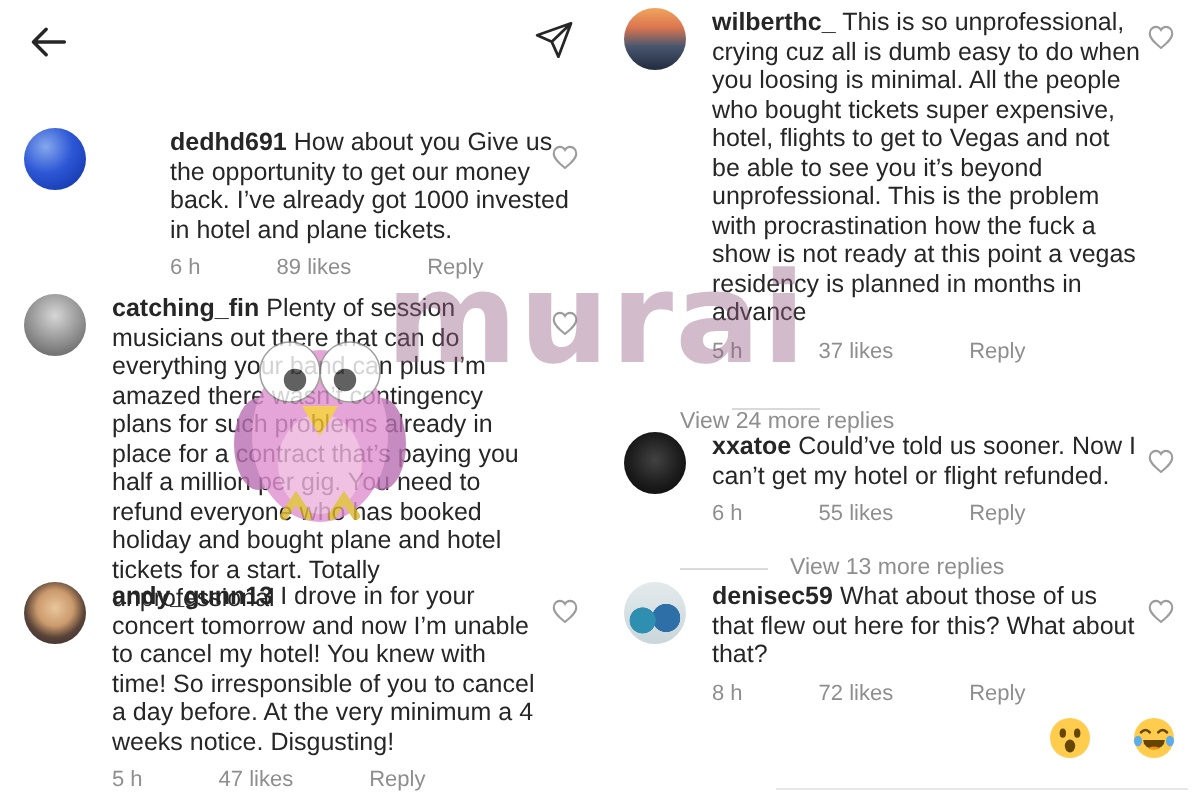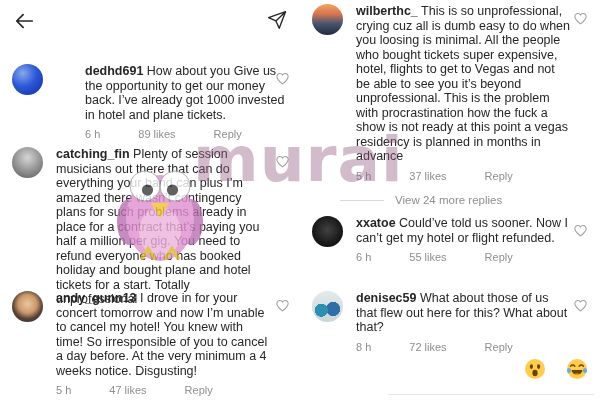--- a/index.html
+++ b/index.html
@@ -26,21 +26,21 @@
   .meta span { margin-right:38px; }
   .heart { position:absolute; right:0; top:7px; width:15px; height:15px; }
 
   
   #c-l1 { top:64px;gap:29px; }  #c-l2 { top:147px; } #c-l3 { top:291px; }
   #c-r1 { top:4px; }   #c-r2 { top:216px; } #c-r3 { top:291px; }
 
   
   .vm { position:absolute; left:340px; display:flex; align-items:center; font-size:11.5px; color:#8e8e8e; }
   .vm .line { width:44px; height:1px; background:#d9d9d9; margin-right:11px; }
-  #vm1 { top:194px; } #vm2 { top:278px; }
+  #vm1 { top:204px;flex-direction:column; } #vm2 { top:278px; }
 
   
   .av-dedhd { background: radial-gradient(circle at 35% 30%, #86a8ec 0%, #2d57d6 45%, #0d2fa0 100%); }
   .av-catch { background: radial-gradient(circle at 50% 35%, #d6d6d6 0%, #8f8f8f 55%, #565656 100%); }
   .av-andy  { background: radial-gradient(circle at 50% 42%, #e9c69c 0%, #cb9a6c 38%, #5a4438 62%, #241f2b 100%); }
   .av-wilb  { background: linear-gradient(180deg, #f2a45c 0%, #d97550 32%, #49566f 62%, #222b3f 100%); }
   .av-xxa   { background: radial-gradient(circle at 50% 45%, #424242 0%, #1c1c1c 55%, #050505 100%); }
   .av-deni  { background: radial-gradient(circle at 30% 62%, #2e8fb0 0% 22%, rgba(0,0,0,0) 23%),
                           radial-gradient(circle at 68% 58%, #2f6fa8 0% 25%, rgba(0,0,0,0) 26%),
                           linear-gradient(#e3eaec, #c9d6da); }
@@ -140,20 +140,24 @@
         <span>6 h</span>
         <span>55 likes</span>
         <span>Reply</span>
       </div>
     </div>
     <svg class="heart" viewBox="0 0 16 16">
       <path d="M8 13.8C5.3 11.6 2 9.1 2 6.1 2 4.1 3.5 2.6 5.3 2.6c1.1 0 2.1.6 2.7 1.6.6-1 1.6-1.6 2.7-1.6 1.8 0 3.3 1.5 3.3 3.5 0 3-3.3 5.5-6 7.7z" fill="none" stroke="#9c9c9c" stroke-width="1.1"></path>
     </svg>
   </div>
 
+  <div class="vm" id="vm2">
+    <span class="line"></span>
+    <span>View 13 more replies</span>
+  </div>
 
   <div class="comment c-right" id="c-r3">
     <div class="avatar av-deni"></div>
     <div class="body">
       <p class="text"><span class="uname">denisec59</span> <span>What about those  of us that flew out here for this?  What about that?</span></p>
       <div class="meta">
         <span>8 h</span>
         <span>72 likes</span>
         <span>Reply</span>
       </div>

